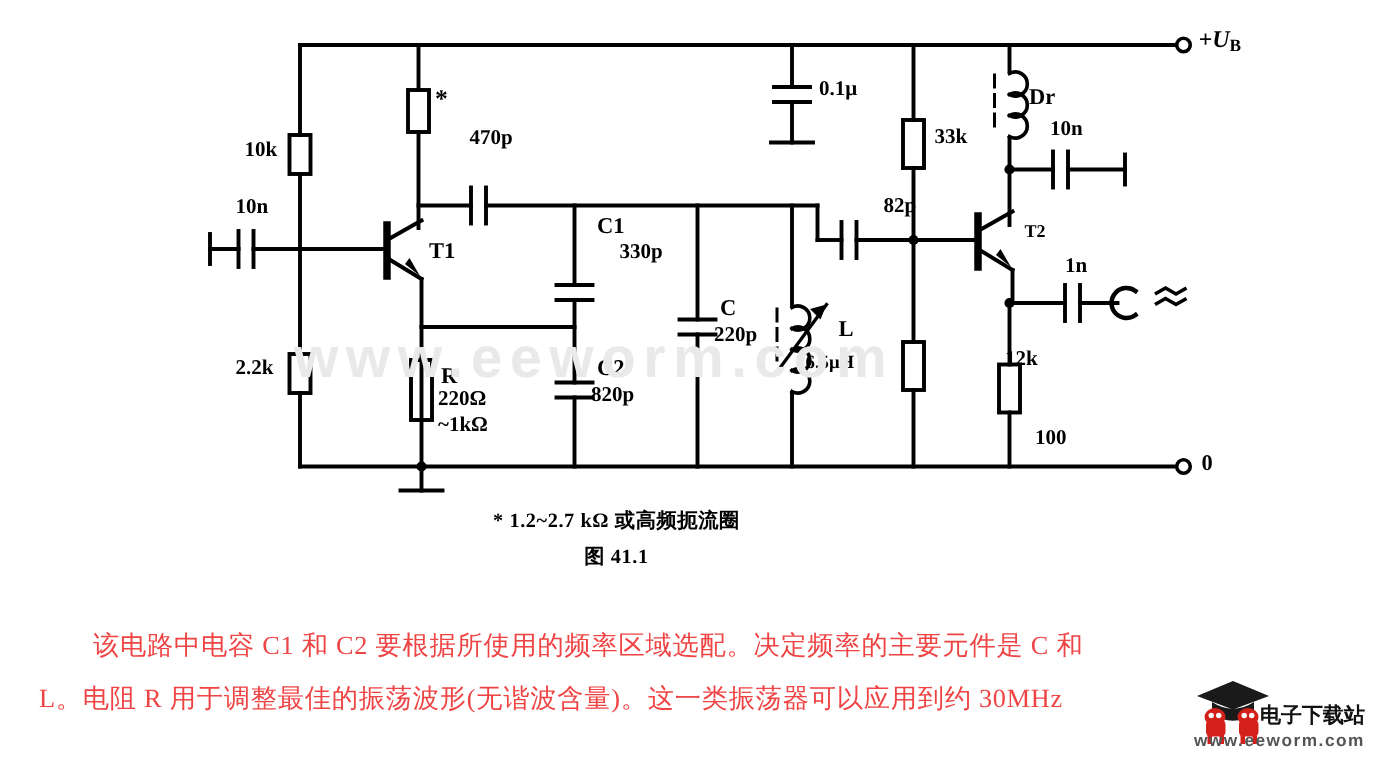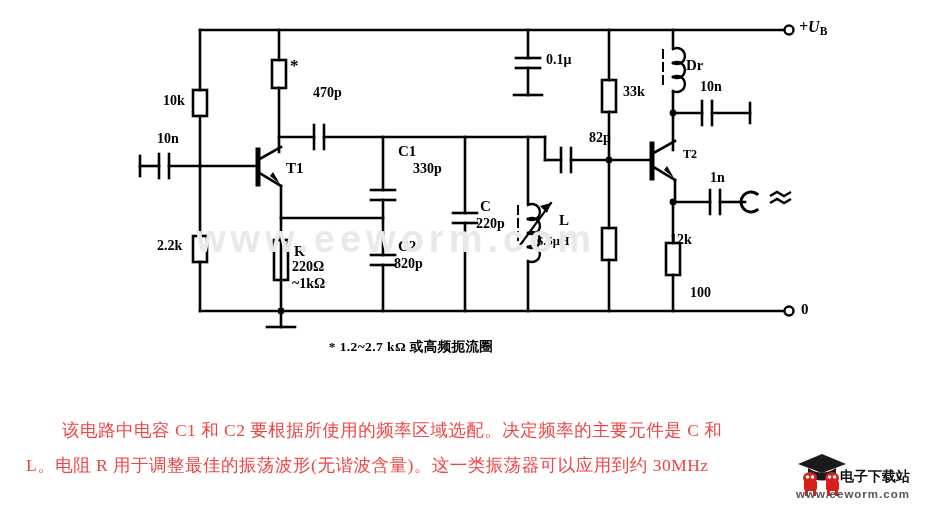--- a/index.html
+++ b/index.html
@@ -282,20 +282,21 @@
   <div class="lbl" style="left:686px; top:57px; font-size:15px;">Dr</div>
   <div class="lbl" style="left:700px; top:79px;">10n</div>
   <div class="lbl" style="left:683px; top:148px; font-size:12px;">T2</div>
   <div class="lbl" style="left:710px; top:170px;">1n</div>
   <div class="lbl" style="left:690px; top:246px;margin-top:39px;">100</div>
 
   <div class="lbl" style="left:799px; top:18px; font-size:16px;"><span class="ital">+U</span><span class="sub">B</span></div>
   <div class="lbl" style="left:801px; top:301px; font-size:15px;">0</div>
 
   <div class="cap-line" style="top:338px;">* 1.2~2.7 kΩ 或高频扼流圈</div>
+  <div class="cap-line" style="top:362px;">图 41.1</div>
 
   <div class="body-text" style="left:62px; top:418px;">该电路中电容 C1 和 C2 要根据所使用的频率区域选配。决定频率的主要元件是 C 和</div>
   <div class="body-text" style="left:26px; top:453px;">L。电阻 R 用于调整最佳的振荡波形(无谐波含量)。这一类振荡器可以应用到约 30MHz</div>
 
   <div class="wm-center">www.eeworm.com</div>
 
   <div class="wm-brand">
     <svg width="132" height="52" viewBox="0 0 132 52">
 
       <g fill="#1a1a1a" stroke="none">

